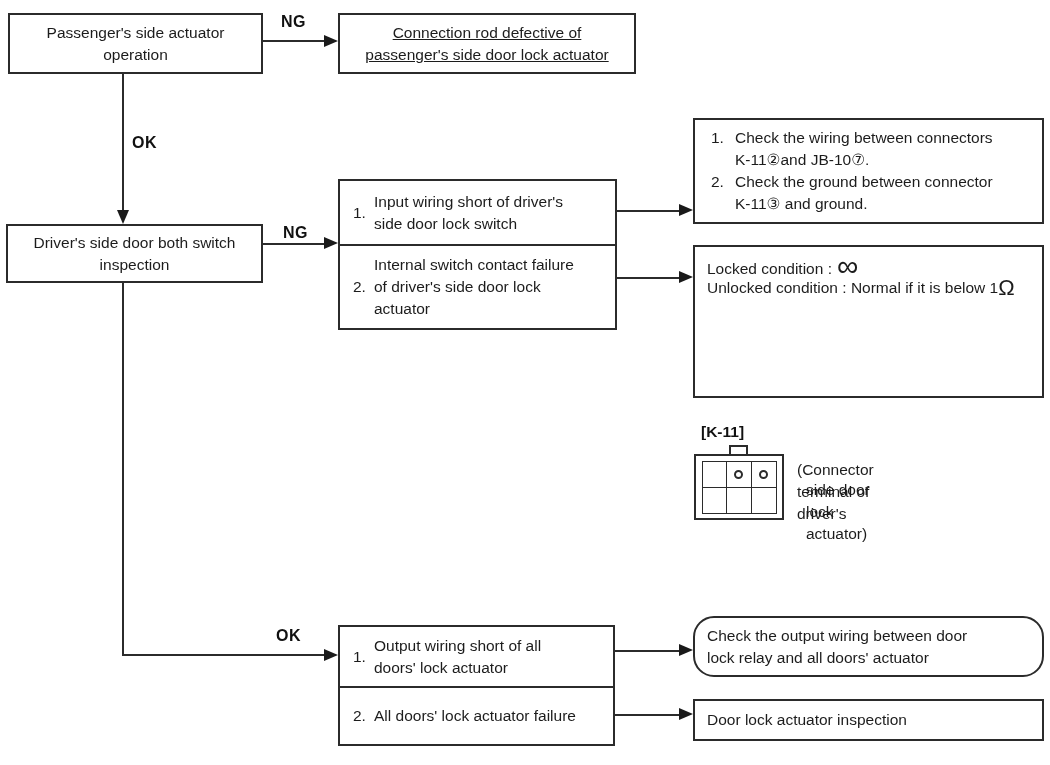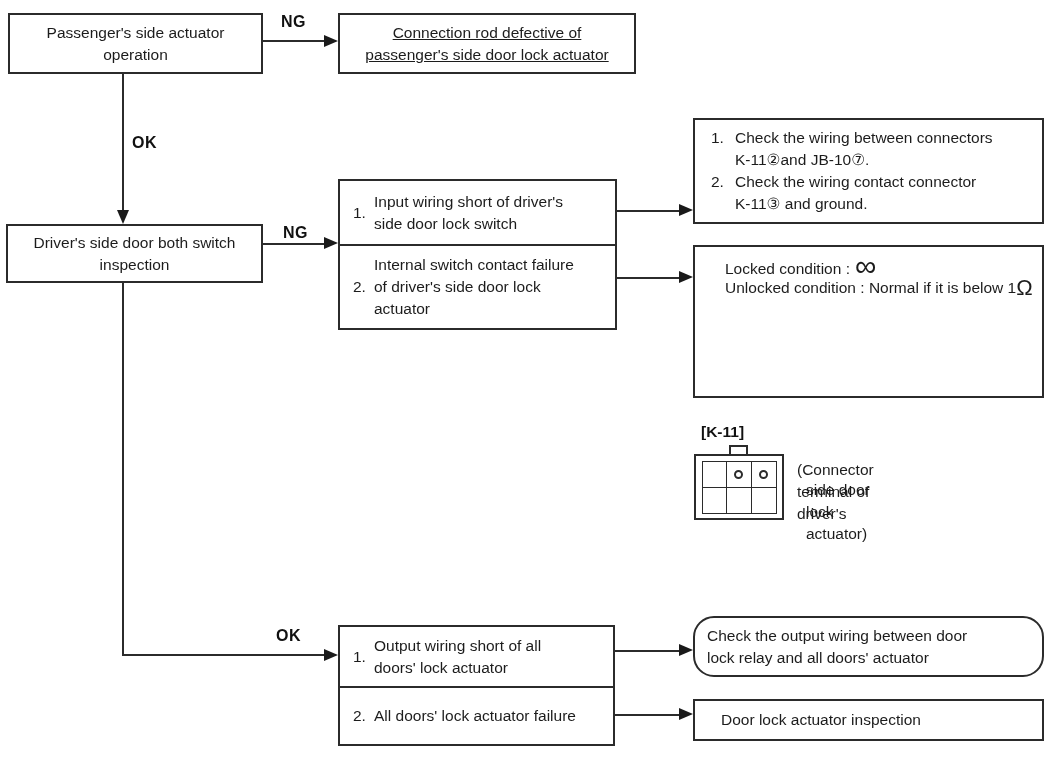--- a/index.html
+++ b/index.html
@@ -31,21 +31,21 @@
 
   .hline { position:absolute; height:2px; background:#2b2b2b; }
   .vline { position:absolute; width:2px; background:#2b2b2b; }
   .arr-r { position:absolute; width:0; height:0;
     border-top:6px solid transparent; border-bottom:6px solid transparent; border-left:14px solid #1a1a1a; }
   .arr-d { position:absolute; width:0; height:0;
     border-left:6px solid transparent; border-right:6px solid transparent; border-top:14px solid #1a1a1a; }
 
   .sym-inf { font-size:30px; line-height:20px; position:relative; top:2px; margin-left:5px; }
   .sym-omega { font-size:22px; line-height:20px; position:relative; top:2px; }
-  .resist-row { display:flex; align-items:baseline; white-space:nowrap; height:22px;margin-left:18px; }
+  .resist-row { display:flex; align-items:baseline; white-space:nowrap; height:22px; }
 
   .k11-title { position:absolute; font-weight:bold; font-size:15.5px; color:#111; }
   .conn-outer { position:absolute; border:2.5px solid #2b2b2b; background:#fff; }
   .conn-tab { position:absolute; border:2.5px solid #2b2b2b; border-bottom:none; background:#fff; }
   .conn-inner {
     position:absolute; border:1.5px solid #2b2b2b; background:#fff;
     display:grid; grid-template-columns:1fr 1fr 1fr; grid-template-rows:1fr 1fr;
   }
   .conn-cell { border-right:1.5px solid #2b2b2b; border-bottom:1.5px solid #2b2b2b;
     display:flex; align-items:center; justify-content:center; }
@@ -101,21 +101,21 @@
   <div class="arr-r" style="left:679px; top:204px;"></div>
 
   <div class="box liststack" style="left:693px; top:118px; width:351px; height:106px;">
     <div class="item">
       <span class="num">1.</span>
       <span class="itext prelines">Check the wiring between connectors
 K-11②and JB-10⑦.</span>
     </div>
     <div class="item">
       <span class="num">2.</span>
-      <span class="itext prelines">Check the wiring contact connector
+      <span class="itext prelines">Check the ground between connector
 K-11③ and ground.</span>
     </div>
   </div>
 
   <div class="hline" style="left:617px; top:277px; width:62px;"></div>
   <div class="arr-r" style="left:679px; top:271px;"></div>
 
   <div class="box" style="left:693px; top:245px; width:351px; height:153px; padding:7px 6px 0 12px;">
     <div class="resist-row">
       <span>Locked condition :</span>
@@ -165,15 +165,15 @@
 
   <div class="hline" style="left:615px; top:650px; width:64px;"></div>
   <div class="arr-r" style="left:679px; top:644px;"></div>
 
   <div class="box vcenter-left prelines" style="left:693px; top:616px; width:351px; height:61px; padding-left:12px;border-radius:21px;">Check the output wiring between door
 lock relay and all doors' actuator</div>
 
   <div class="hline" style="left:615px; top:714px; width:64px;"></div>
   <div class="arr-r" style="left:679px; top:708px;"></div>
 
-  <div class="box vcenter-left prelines" style="left:693px; top:699px; width:351px; height:42px; padding-left:26px;">Door lock actuator inspection</div>
+  <div class="box vcenter-left prelines" style="left:693px; top:699px; width:351px; height:42px; padding-left:12px;">Door lock actuator inspection</div>
 
 </div>
 
 </body></html>

